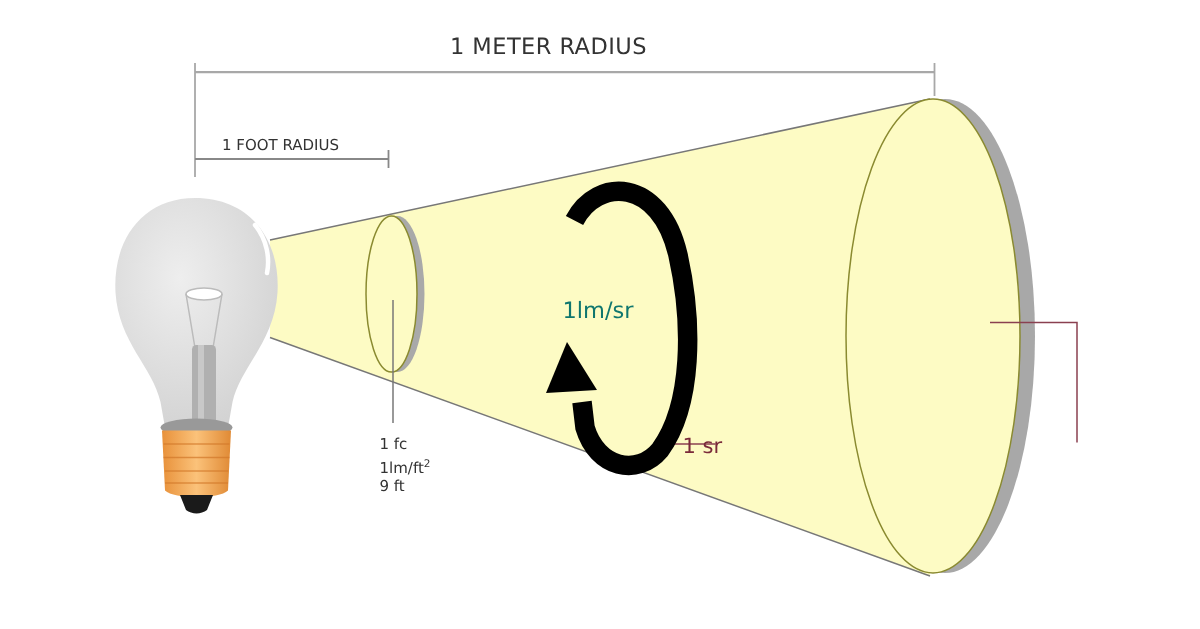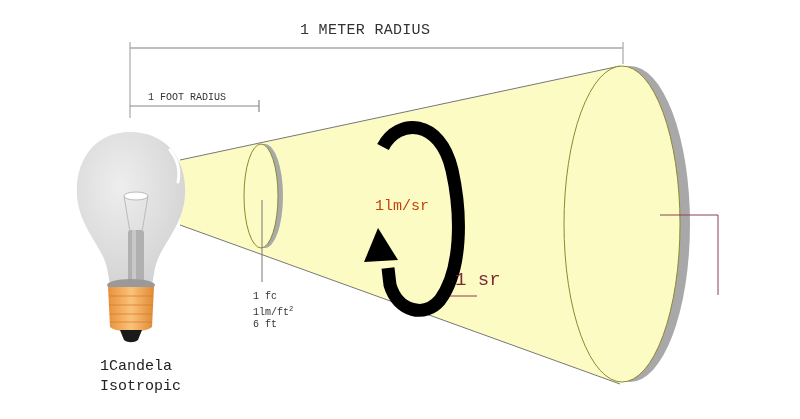--- a/index.html
+++ b/index.html
@@ -1,26 +1,26 @@
 <!DOCTYPE html>
 <html><head>
   <meta charset="utf-8">
   <style>
     html, body { margin: 0; padding: 0; background: #ffffff; }
     body { width: 800px; height: 419px; position: relative; overflow: hidden;
            font-family: "DejaVu Sans", sans-serif; }
-    #stage { position: absolute; left: 0; top: 0; width: 716px; height: 419px; font-family: Liberation Mono, monospace; }
+    #stage { position: absolute; left: 0; top: 0; width: 716px; height: 419px; }
     .lbl { position: absolute; color: #333333; white-space: nowrap; }
     .meter-label { left: 300px; top: 22px; font-size: 15px; color: #333; letter-spacing: 0.3px; }
     .foot-label { left: 148px; top: 92px; font-size: 10px; color: #333; }
     .fc-label { left: 253px; top: 291px; font-size: 10px; line-height: 12px; color: #333; }
     .lux-label { left: 698px; top: 307px; font-size: 10px; line-height: 12px; color: #333; }
     .candela-label { left: 100px; top: 357px; font-size: 15px; line-height: 20px; color: #222; }
-    .lmsr-label { left: 375px; top: 198px; font-size: 15px; color: #c2410c; }
-    .sr-label { left: 455px; top: 269px; font-size: 19px; color: #7a2a3a; }
+    .lmsr-label { left: 375px; top: 198px; font-size: 15px; color: #0f766e; }
+    .sr-label { left: 455px; top: 290px; font-size: 14px; color: #7a2a3a; }
     sup { font-size: 7px; }
   </style>
 </head>
 <body>
 
 <div id="stage">
   <svg width="800" height="419" viewBox="0 0 800 419" xmlns="http://www.w3.org/2000/svg" style="position:absolute;left:0;top:0;">
     <defs>
       <linearGradient id="baseGrad" x1="0" x2="1" y1="0" y2="0">
         <stop offset="0" stop-color="#e8913a"></stop>
@@ -96,21 +96,17 @@
 
   <div class="lbl meter-label">1 METER RADIUS</div>
   <div class="lbl foot-label">1 FOOT RADIUS</div>
 
   <div class="lbl lmsr-label">1lm/sr</div>
   <div class="lbl sr-label">1 sr</div>
 
   <div class="lbl fc-label">
     <div>1 fc</div>
     <div><span>1lm/ft</span><sup>2</sup></div>
-    <div>6 ft</div>
+    <div>9 ft</div>
   </div>
 
 
-  <div class="lbl candela-label">
-    <div>1Candela</div>
-    <div>Isotropic</div>
-  </div>
 </div>
 
 </body></html>

